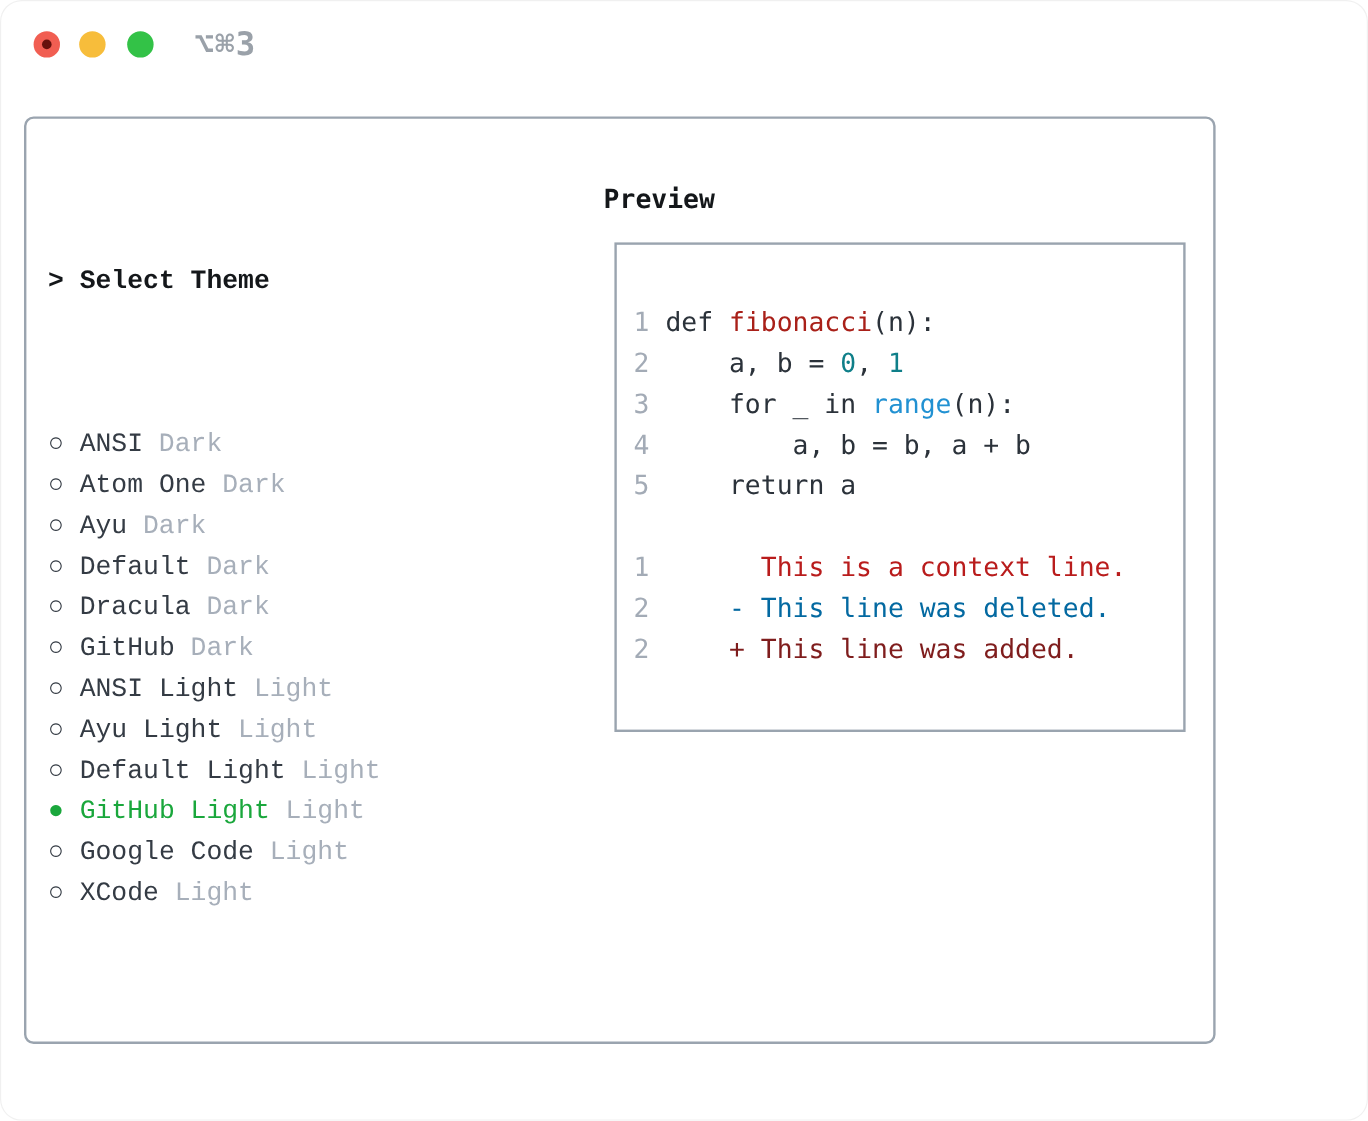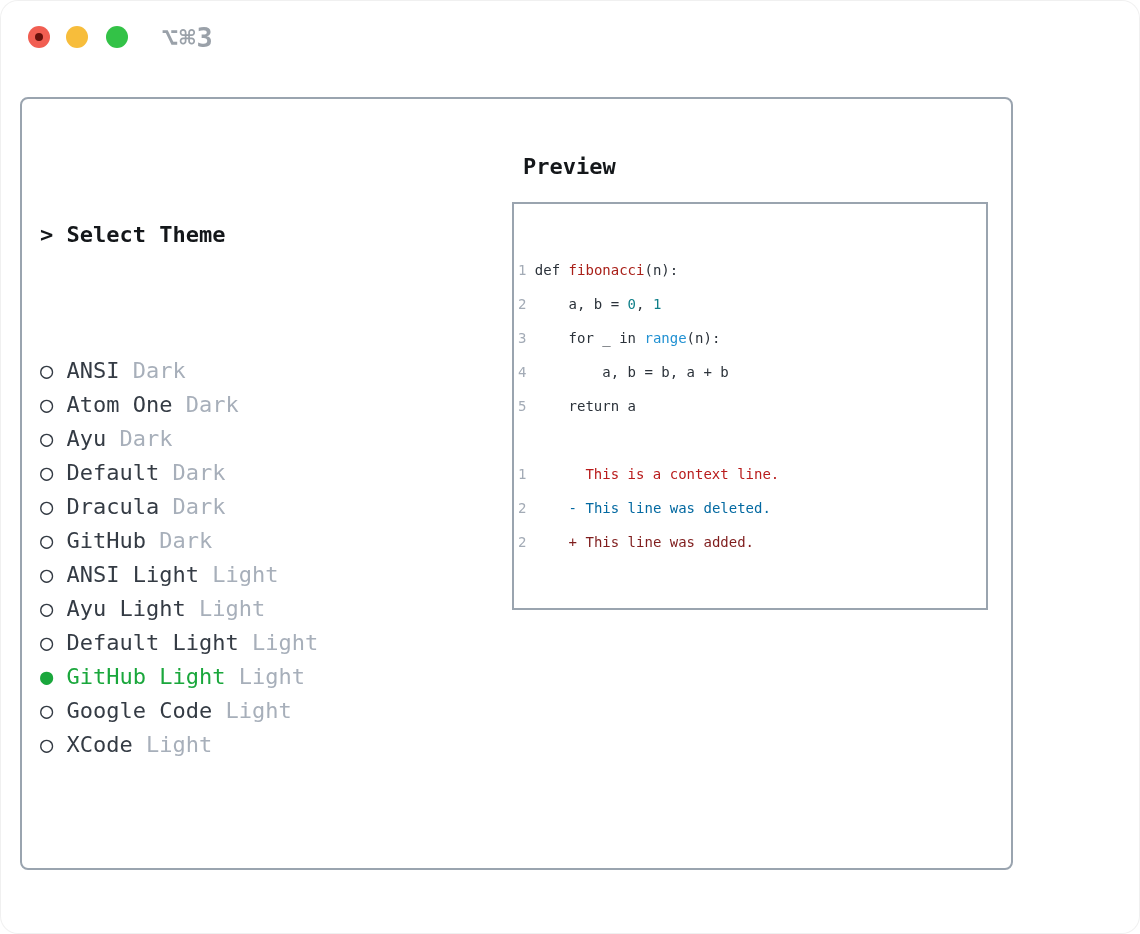--- a/index.html
+++ b/index.html
@@ -29,41 +29,41 @@
   .panel{
     position:absolute;left:20px;top:97px;width:993px;height:773px;
     border:2px solid #9aa4af;border-radius:8px;background:#ffffff;box-sizing:border-box;
   }
 
   
   .left-col{
     position:absolute;left:18px;top:51px;
     font-size:22px;line-height:34px;white-space:pre;color:#343b44;
   }
-  .row{height:34px;}
+  .row{height:34px;font-family:Liberation Mono, monospace;}
   .spacer{height:34px;}
   .marker{display:inline-block;width:2ch;color:#343b44;}
   .heading-row{font-weight:bold;color:#14171a;}
   .heading-row .marker{color:#14171a;}
   .tname{color:#343b44;margin-top:36px;}
   .variant{margin-left:1ch;color:#a7afba;margin-top:31px;}
   .sel{color:#1aa73c;}
 
   
   .preview-heading{
     position:absolute;left:481px;top:51px;
-    font-size:22px;line-height:34px;font-weight:bold;color:#14171a;margin-left:20px;
+    font-size:22px;line-height:34px;font-weight:bold;color:#14171a;
   }
   .preview-box{
     position:absolute;left:490px;top:103px;width:476px;height:408px;
     border:2px solid #9aa4af;background:#ffffff;box-sizing:border-box;
   }
   .code{
-    position:absolute;left:4px;top:49px;
-    font-size:14px;line-height:34px;white-space:pre;
+    position:absolute;left:14px;top:49px;
+    font-size:22px;line-height:34px;white-space:pre;
   }
   .cline{height:34px;}
   .ln{color:#a3abb6;}
   .t-plain{color:#2b323a;}
   .t-function{color:#a92019;}
   .t-number{color:#0f7f89;}
   .t-builtin{color:#2191d2;}
   .t-context{color:#b91c1c;}
   .t-deleted{color:#0369a1;}
   .t-added{color:#7f1d1d;}

